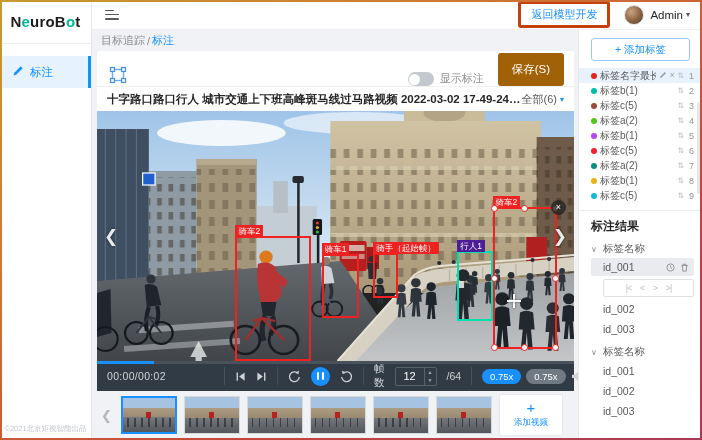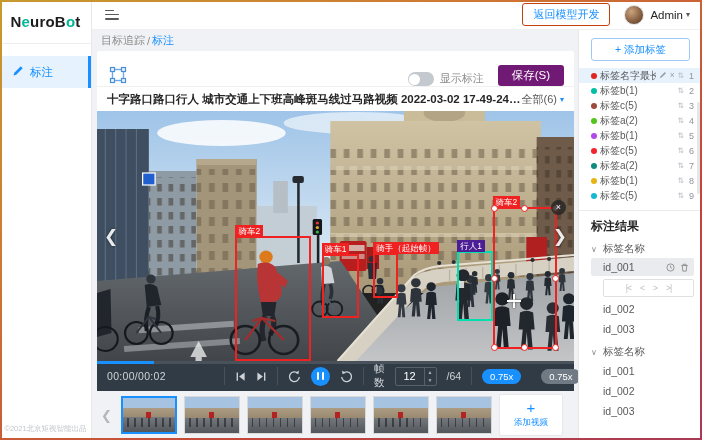--- a/index.html
+++ b/index.html
@@ -15,38 +15,38 @@
   .nav-item { margin-top:12px; height:32px; background:#e6f2fd; border-right:3px solid #1890ff; display:flex; align-items:center; gap:6px; padding-left:12px; color:#1890ff; font-size:11.5px; cursor:pointer; }
   .copyright { position:absolute; bottom:6px; left:0; right:0; text-align:center; font-size:7.5px; color:#c2c5c9; }
 
   
   .main { flex:1; display:flex; flex-direction:column; min-width:0; }
   .topbar { height:30px; background:#fff; border-bottom:1px solid #f0f0f0; display:flex; align-items:center; padding:0 12px; }
   .collapse { width:16px; height:14px; display:flex; flex-direction:column; justify-content:space-between; padding:2px 1px; cursor:pointer; }
   .collapse i { display:block; height:1.6px; background:#595959; border-radius:1px; }
   .collapse i:nth-child(1){ width:9px; }
   .topbar .spacer { flex:1; }
-  .btn-outline { border:1px solid #c2410c; color:#1890ff; background:#fff; border-radius:3px; font-size:11px; padding:3px 10px; cursor:pointer; }
+  .btn-outline { border:3px solid #c2410c; color:#1890ff; background:#fff; border-radius:3px; font-size:11px; padding:3px 10px; cursor:pointer; }
   .avatar { width:20px; height:20px; border-radius:50%; margin:0 6px 0 14px; background:radial-gradient(circle at 35% 32%,#caa47f 0%,#8a6244 55%,#503624 100%); border:1px solid #e2e2e2; }
   .user { font-size:11.5px; color:#262626; display:flex; align-items:center; gap:3px; cursor:pointer; }
   .user .caret { font-size:8px; color:#595959; }
 
   .content { flex:1; background:#f0f2f5; display:flex; min-height:0; }
   .work { flex:1; display:flex; flex-direction:column; min-width:0; padding:0 4px 0 5px; }
   .breadcrumb { height:21px; display:flex; align-items:center; gap:2px; font-size:11px; padding-left:4px; }
   .bc-parent { color:#8c8c8c; } .bc-sep { color:#8c8c8c; } .bc-current { color:#1890ff; cursor:pointer; }
 
   .card { background:#fff; border-radius:2px; display:flex; flex-direction:column; }
   .tools { height:36px; border-bottom:1px solid #f0f0f0; display:flex; align-items:flex-end; padding:0 10px; }
   .bbox-tool { width:22px; height:22px; display:flex; align-items:center; justify-content:center; cursor:pointer; }
   .tools .spacer { flex:1; }
   .switch { width:26px; height:14px; border-radius:8px; background:#c3c9cf; position:relative; margin-right:6px; cursor:pointer; }
   .switch::after { content:""; position:absolute; left:1.5px; top:1.5px; width:11px; height:11px; background:#fff; border-radius:50%; }
   .toggle-label { color:#8c8c8c; font-size:11px; margin-right:14px; }
-  .btn-primary { background:#701a75; color:#fff; border:none; border-radius:3px; font-size:11.5px; padding:3px 14px; cursor:pointer; }
+  .btn-primary { background:#a16207; color:#fff; border:none; border-radius:3px; font-size:11.5px; padding:9px 14px; cursor:pointer; }
 
   .vtitle-row { height:24px; display:flex; align-items:center; padding:0 10px; }
   .vtitle { font-size:11.5px; font-weight:bold; color:#262626; white-space:nowrap; overflow:hidden; text-overflow:ellipsis; flex:1; }
   .filter { font-size:11px; color:#595959; display:flex; gap:3px; align-items:center; cursor:pointer; flex:0 0 auto; }
   .filter .caret { color:#1890ff; font-size:8px; }
 
   
   .stage { position:relative; height:250px; overflow:hidden; background:#222; }
   .stage svg.scene { position:absolute; inset:0; width:100%; height:100%; display:block; }
   .chev { position:absolute; top:50%; transform:translateY(-50%); color:rgba(255,255,255,.9); font-size:17px; text-shadow:0 0 3px rgba(0,0,0,.6); cursor:pointer; z-index:6; }
@@ -72,21 +72,21 @@
   .ctime { font-size:10.5px; flex:0 0 128px; letter-spacing:.3px; }
   .icon-btn { display:flex; align-items:center; justify-content:center; cursor:pointer; }
   .play-btn { width:19px; height:19px; border-radius:50%; background:#1890ff; display:flex; align-items:center; justify-content:center; gap:2.5px; cursor:pointer; }
   .play-btn i { display:block; width:2.5px; height:8px; background:#fff; border-radius:1px; }
   .frames-label { font-size:10.5px; }
   .spin-box { display:flex; border:1px solid #57616b; border-radius:2px; height:19px; }
   .spin-box input { width:28px; background:transparent; border:none; color:#fff; font-size:11px; text-align:center; outline:none; font-family:inherit; }
   .spin-col { width:12px; border-left:1px solid #57616b; display:flex; flex-direction:column; }
   .spin-col span { flex:1; font-size:5px; color:#aab2ba; text-align:center; line-height:8px; cursor:pointer; }
   .ftotal { font-size:10.5px; }
-  .cspeed { flex:1; justify-content:flex-end; gap:20px; padding-right:12px; }
+  .cspeed { flex:1; justify-content:flex-end; gap:5px; padding-right:12px; }
   .pill { font-size:9.5px; color:#fff; border-radius:9px; padding:2px 8px; cursor:pointer; }
   .pill.active { background:#1890ff; } .pill.alt { background:#707a84; }
 
   
   .filmstrip { height:48px; display:flex; align-items:center; gap:7px; padding:0 2px; }
   .fchev { color:#b3b7bc; font-size:13px; cursor:pointer; padding:0 2px; }
   .thumb { width:56px; height:38px; border:1px solid #d9d9d9; background:linear-gradient(180deg,#a6c4e2 0%,#a6c4e2 30%,#ab9c83 30%,#998a71 57%,#75797e 57%,#53575c 100%); position:relative; cursor:pointer; flex:0 0 auto; }
   .thumb.selected { border:2px solid #1890ff; }
   .thumb::before { content:""; position:absolute; left:8%; right:8%; top:58%; height:26%; background:repeating-linear-gradient(90deg,rgba(22,26,31,.55) 0 1.5px,transparent 1.5px 7px); }
   .thumb::after { content:""; position:absolute; left:44%; top:42%; width:5px; height:6px; background:#b42222; }

